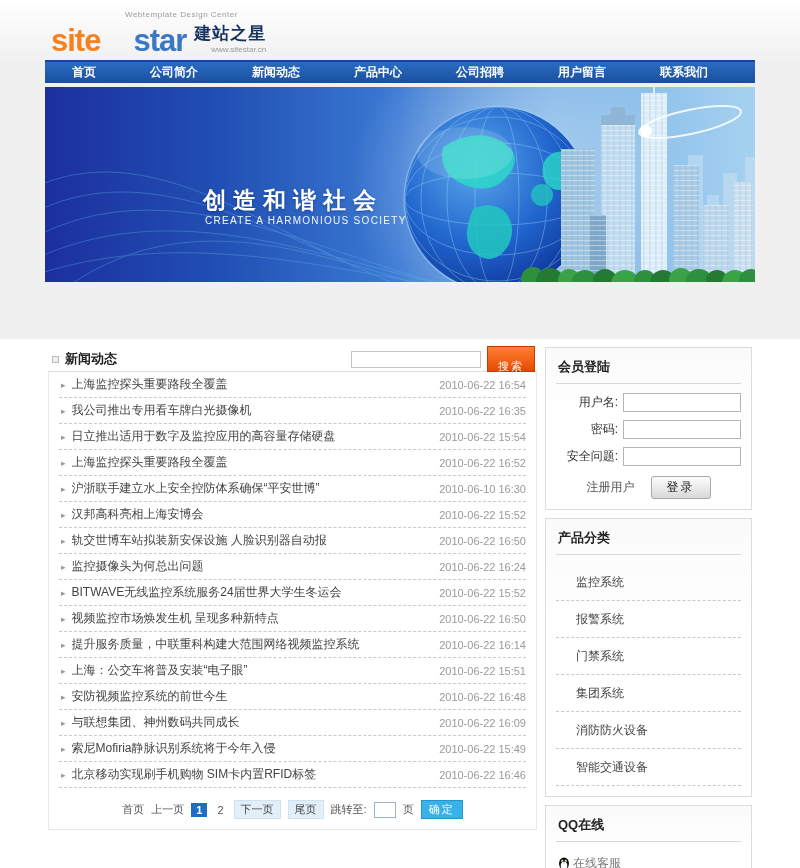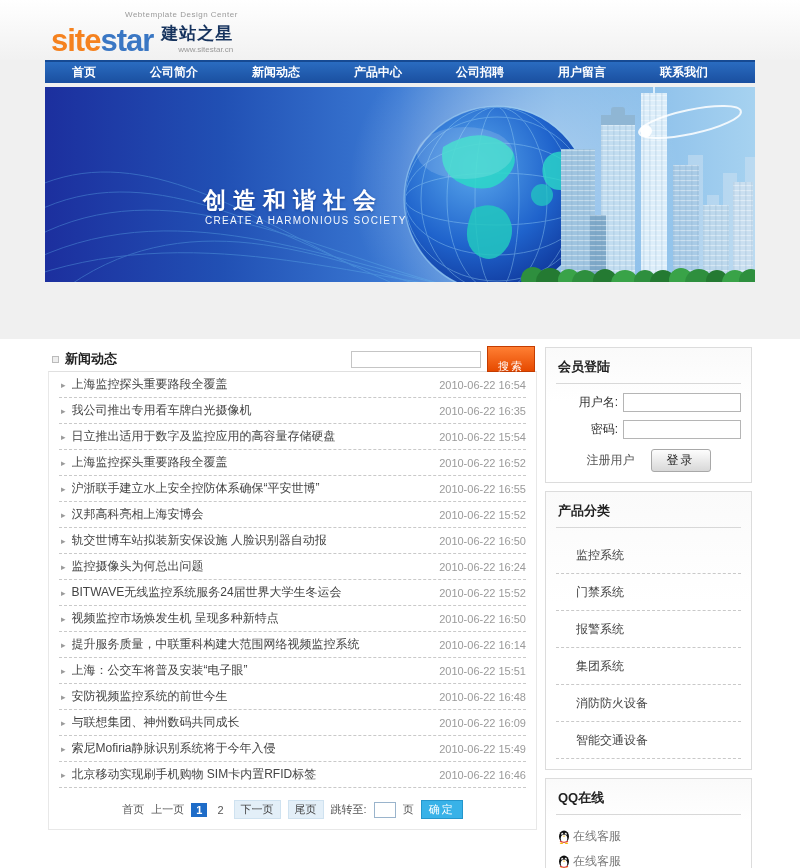--- a/index.html
+++ b/index.html
@@ -11,21 +11,21 @@
   }
   .wrap { width: 710px; margin: 0 auto; }
 
   
   .header-band { background: linear-gradient(#ffffff, #f1f1f1); padding-top: 6px; }
   .header { height: 54px; position: relative; }
   .logo-row { position: absolute; left: 6px; bottom: 4px; display: flex; align-items: flex-end; }
   .logo-tagline { position: absolute; left: 80px; top: 4px; font-size: 8px; color: #9a9a9a; letter-spacing: .5px; }
   .logo-text { font-size: 31px; font-weight: bold; letter-spacing: -1px; line-height: 1; }
   .logo-site { color: #f5821f; }
-  .logo-star { color: #3a77c4; }
+  .logo-star { color: #3a77c4; margin-left: 33px; }
   .logo-cnblock { margin-left: 8px; padding-bottom: 2px; }
   .logo-cn { font-size: 17px; font-weight: bold; color: #16335e; letter-spacing: 1px; }
   .logo-url { font-size: 8px; color: #999; text-align: right; }
 
   
   .nav {
     height: 23px; background: linear-gradient(#2466ba, #19folge 0) , #1b54a6;
     background: linear-gradient(#2a6cc0, #1a4fa0);
     border-top: 2px solid #164a93;
     display: flex; align-items: center;
@@ -270,21 +270,21 @@
               <span class="news-date">2010-06-22 15:54</span>
             </li>
           <li class="news-item">
               <span class="arrow-bullet">▸</span>
               <a class="news-link">上海监控探头重要路段全覆盖</a>
               <span class="news-date">2010-06-22 16:52</span>
             </li>
           <li class="news-item">
               <span class="arrow-bullet">▸</span>
               <a class="news-link">沪浙联手建立水上安全控防体系确保“平安世博”</a>
-              <span class="news-date">2010-06-22 16:55</span>
+              <span class="news-date">2010-06-10 16:30</span>
             </li>
           <li class="news-item">
               <span class="arrow-bullet">▸</span>
               <a class="news-link">汉邦高科亮相上海安博会</a>
               <span class="news-date">2010-06-22 15:52</span>
             </li>
           <li class="news-item">
               <span class="arrow-bullet">▸</span>
               <a class="news-link">轨交世博车站拟装新安保设施 人脸识别器自动报</a>
               <span class="news-date">2010-06-22 16:50</span>
@@ -356,32 +356,36 @@
       <section class="side-box">
         <div class="side-title">会员登陆</div>
         <div class="form-row">
           <span class="form-label">用户名:</span>
           <input class="form-input" style="">
         </div>
         <div class="form-row">
           <span class="form-label">密码:</span>
           <input class="form-input" type="password" style="">
         </div>
+        <div class="form-row">
+          <span class="form-label">安全问题:</span>
+          <input class="form-input" style="">
+        </div>
         <div class="login-actions">
           <span class="register-link">注册用户</span>
           <button class="login-btn">登录</button>
         </div>
       </section>
 
       <section class="side-box">
         <div class="side-title">产品分类</div>
         <ul class="cat-list">
           <li class="cat-item">监控系统</li>
+          <li class="cat-item">报警系统</li>
           <li class="cat-item">门禁系统</li>
-          <li class="cat-item">报警系统</li>
           <li class="cat-item">集团系统</li>
           <li class="cat-item">消防防火设备</li>
           <li class="cat-item">智能交通设备</li>
         </ul>
       </section>
 
       <section class="side-box">
         <div class="side-title">QQ在线</div>
         <div class="qq-row">
           <svg width="12" height="14" viewBox="0 0 24 28">

